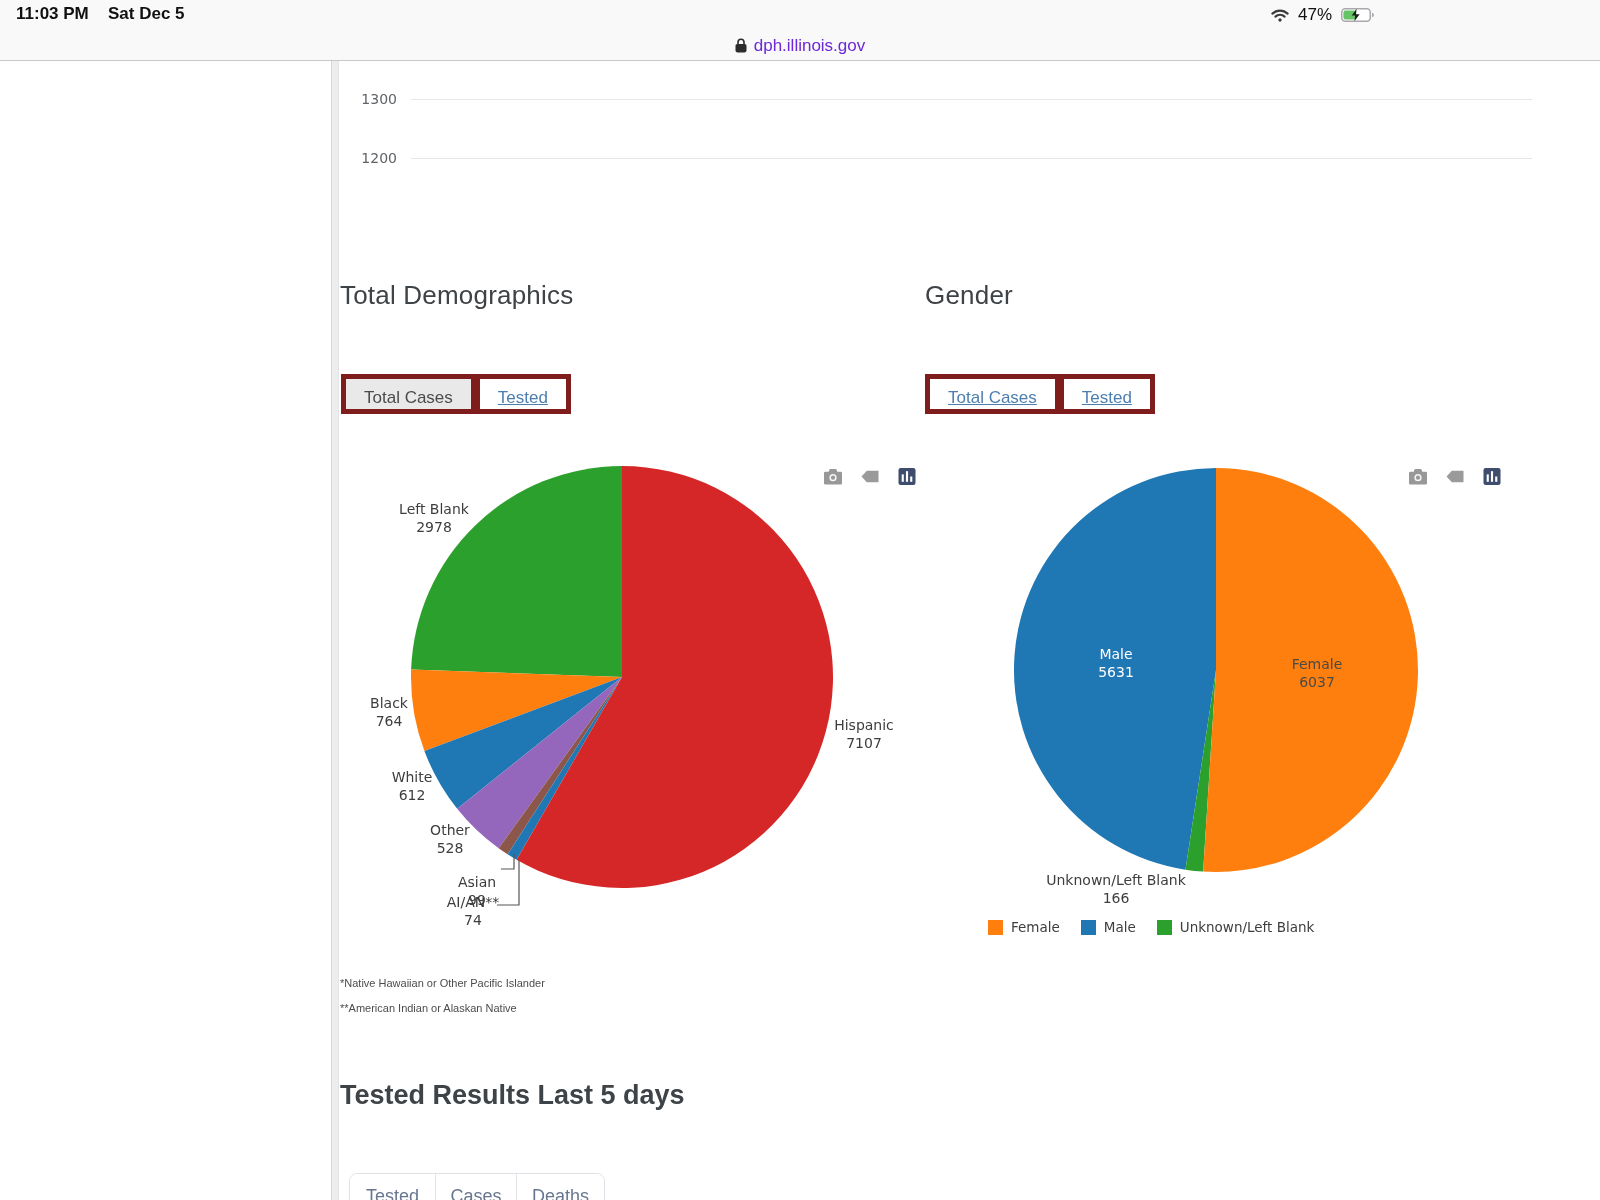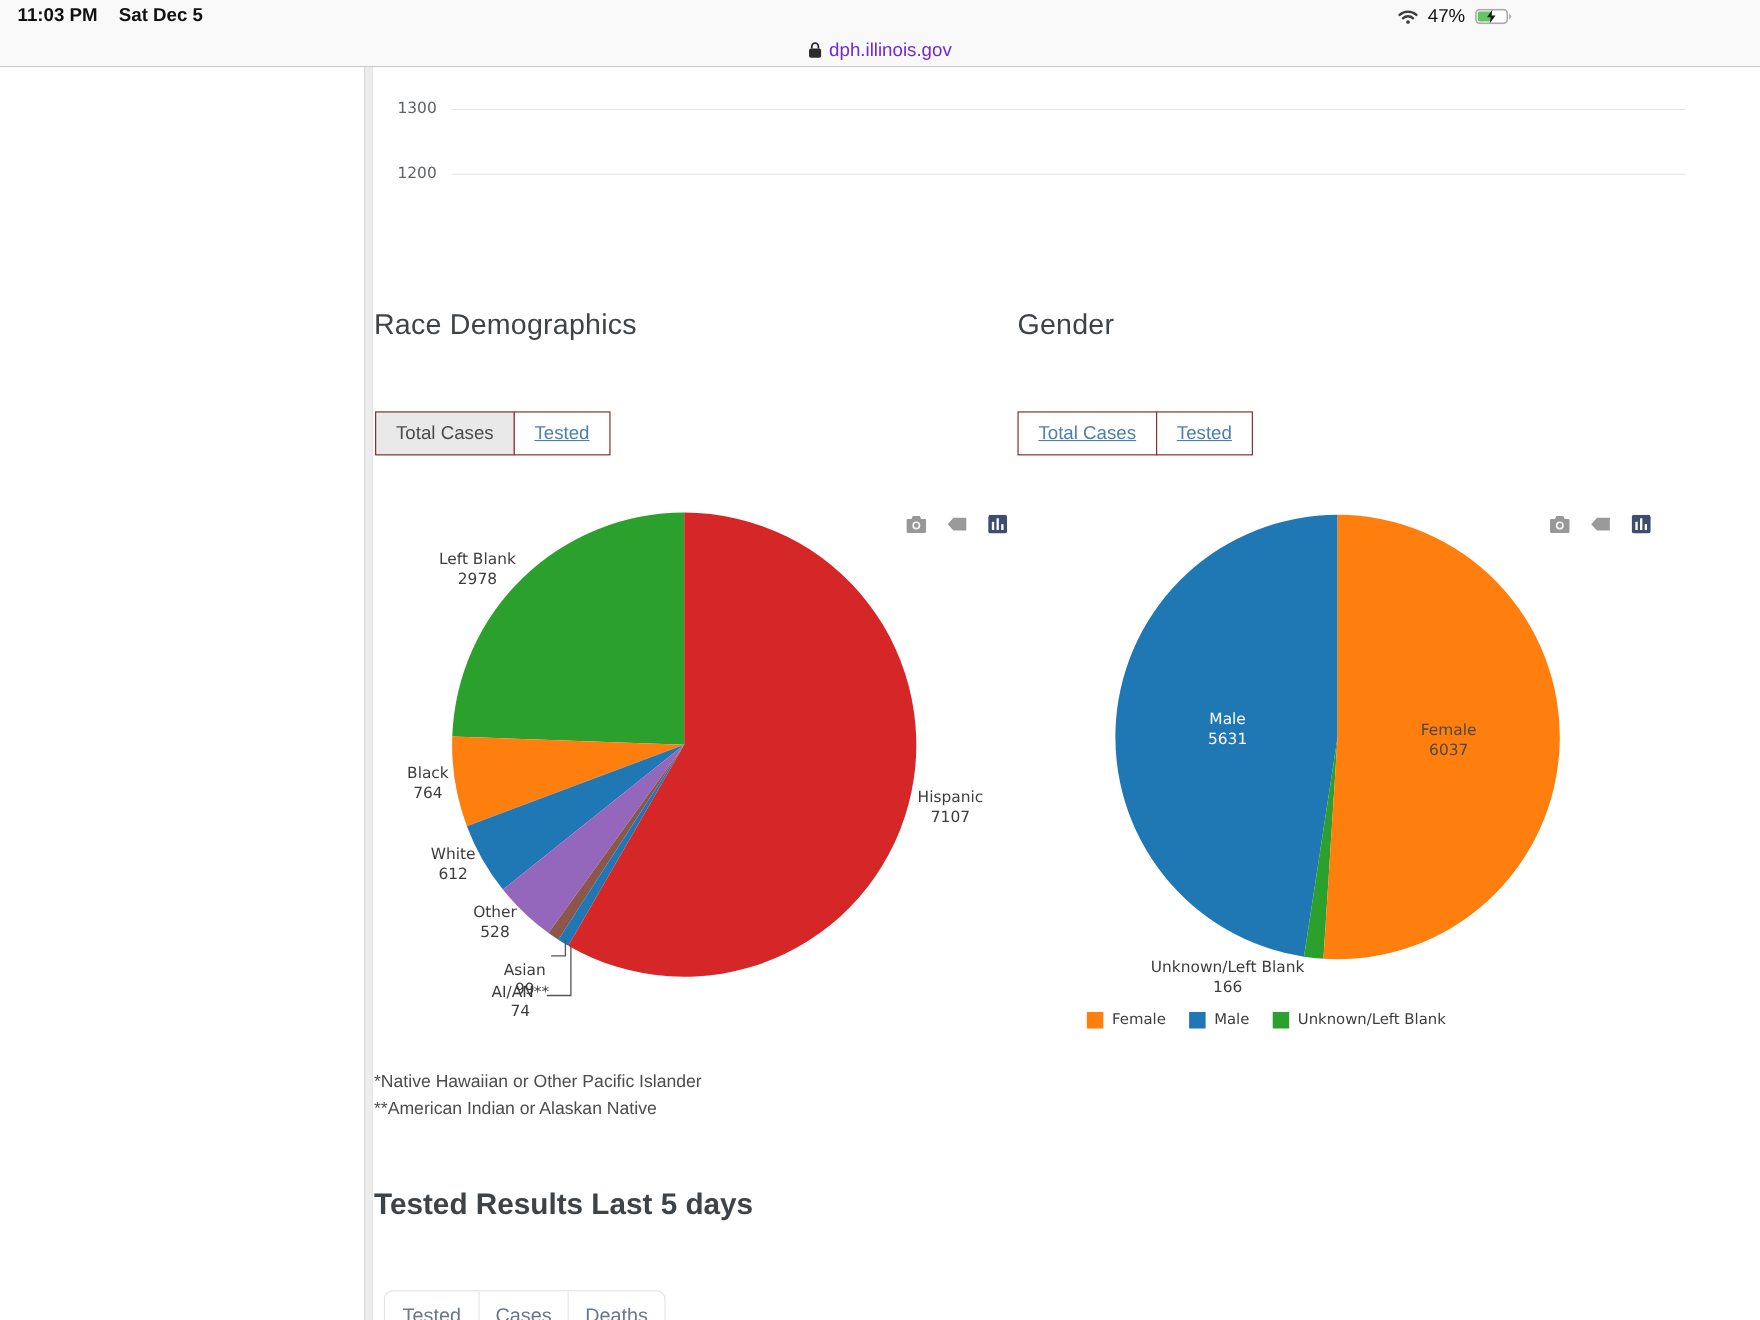--- a/index.html
+++ b/index.html
@@ -27,21 +27,21 @@
   
   .ytick { position:absolute; width:42px; text-align:right; font-family:"DejaVu Sans", sans-serif;
            font-size:14px; color:#5f6368; }
   .gridline { position:absolute; height:1px; background:#e7e7e7; }
 
   h2.section { position:absolute; font-size:26px; font-weight:400; color:#3e4347; letter-spacing:.2px; }
   h2.section-bold { position:absolute; font-size:27px; font-weight:700; color:#3e4347; }
 
   
   .tab-group { position:absolute; display:inline-flex; }
-  .tab { border:1px solid #7f1d1d; margin-left:-1px; height:40px; line-height:38px;
+  .tab { border:5px solid #7f1d1d; margin-left:-1px; height:40px; line-height:38px;
          padding:0 18px; font-size:17px; background:#fff; cursor:pointer; white-space:nowrap; }
   .tab:first-child { margin-left:0; }
   .tab.active { background:#e9e9e9; color:#4b4b4b; }
   .tab.link { color:#4c7faf; text-decoration:underline; }
 
   
   svg.pie { position:absolute; z-index:1; }
   .pie-label { position:absolute; z-index:2; transform:translateX(-50%); text-align:center;
                font-family:"DejaVu Sans", sans-serif; font-size:14px; line-height:18px; color:#3d3d3d; }
   .pie-label span { display:block; }
@@ -51,21 +51,21 @@
   .modebar { position:absolute; display:flex; gap:19px; align-items:center; z-index:3; }
   .modebar .mb-icon { width:18px; height:17px; cursor:pointer; }
 
   
   #gender-legend { position:absolute; left:988px; top:919px; display:flex; gap:21px; z-index:2; }
   .legend-item { display:flex; align-items:center; gap:8px; cursor:pointer; }
   .legend-swatch { width:15px; height:15px; }
   .legend-label { font-family:"DejaVu Sans", sans-serif; font-size:13.5px; color:#3d3d3d; }
 
   
-  #footnotes { position:absolute; left:340px; top:971px; font-size:16px; color:#4c4c4c; line-height:25px; }
+  #footnotes { position:absolute; left:340px; top:971px; font-size:11px; color:#4c4c4c; line-height:25px; }
 
   
   #bottom-tabs { position:absolute; left:349px; top:1173px; display:inline-flex;
                  border:1px solid #dfe1e6; border-radius:8px 8px 0 0; overflow:hidden; height:60px; }
   #bottom-tabs .btab { padding:12px 0 0 0; text-align:center; font-size:18px; color:#68778f;
                        background:#fff; border-left:1px solid #e3e5e9; cursor:pointer; }
   #bottom-tabs .btab:first-child { border-left:none; }
 </style>
 </head>
 <body>
@@ -99,21 +99,21 @@
 </div>
 
 <div id="sidebar"></div>
 <div id="divider"></div>
 
 <div class="ytick" style="left:355px; top:91px;">1300</div>
 <div class="gridline" style="left:411px; top:99px; width:1121px;"></div>
 <div class="ytick" style="left:355px; top:150px;">1200</div>
 <div class="gridline" style="left:411px; top:158px; width:1121px;"></div>
 
-<h2 class="section" style="left:340px; top:280px;">Race Demographics</h2>
+<h2 class="section" style="left:340px; top:280px;">Total Demographics</h2>
 <h2 class="section" style="left:925px; top:280px;">Gender</h2>
 
 <div class="tab-group" style="left:341px; top:374px;">
   <div class="tab active">Total Cases</div>
   <div class="tab link">Tested</div>
 </div>
 
 <div class="tab-group" style="left:925px; top:374px;">
   <div class="tab link">Total Cases</div>
   <div class="tab link">Tested</div>

